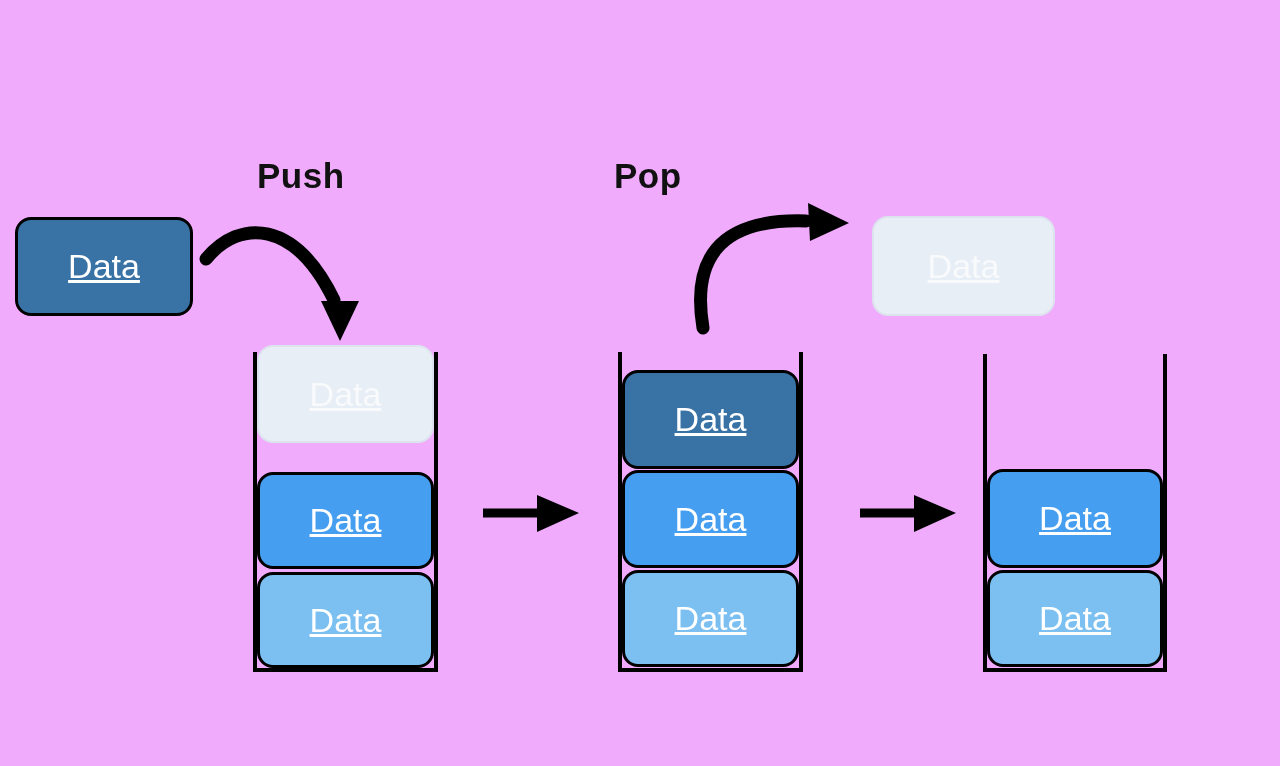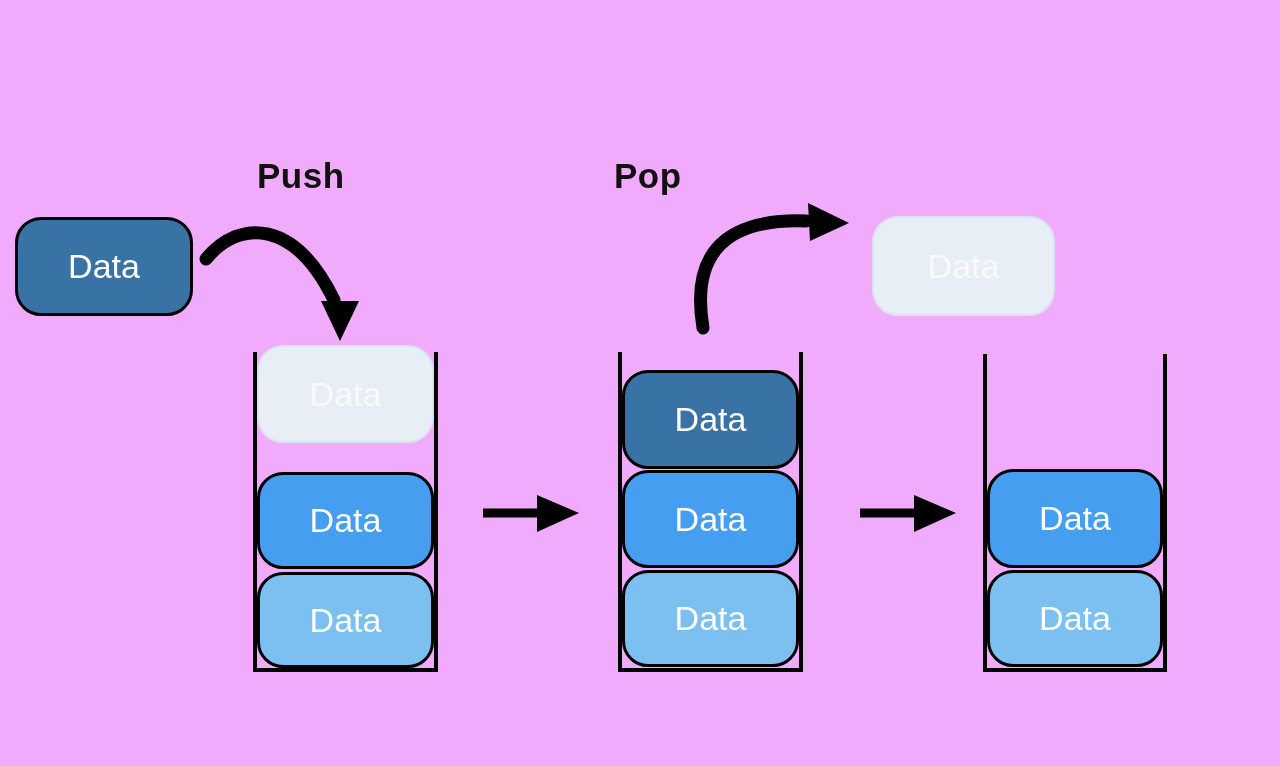--- a/index.html
+++ b/index.html
@@ -22,27 +22,28 @@
     font-size: 35px;
     font-weight: 700;
     color: #111111;
     letter-spacing: 0.5px;
   }
   .op-label.push { left: 257px; top: 156px; }
   .op-label.pop  { left: 614px; top: 156px; }
 
   .box {
     position: absolute;
-    border-radius: 26px;
+    border-radius: 16px;
     display: flex;
     align-items: center;
     justify-content: center;
     font-size: 34px;
     color: #ffffff;
     box-sizing: border-box;
+    text-decoration: underline;
   }
   .box.dark   { background: #3973A6; border: 3px solid #000000; }
   .box.medium { background: #459EF0; border: 3px solid #000000; }
   .box.light  { background: #7CC0F2; border: 3px solid #000000; }
   .box.ghost  { background: #E8EEF6; border: 2px solid #DDE3EE; color: #F8FAFC; }
 
   .box.incoming { left: 15px; top: 217px; width: 178px; height: 99px; }
   .box.popped   { left: 872px; top: 216px; width: 183px; height: 100px; }
 
   .stack {

